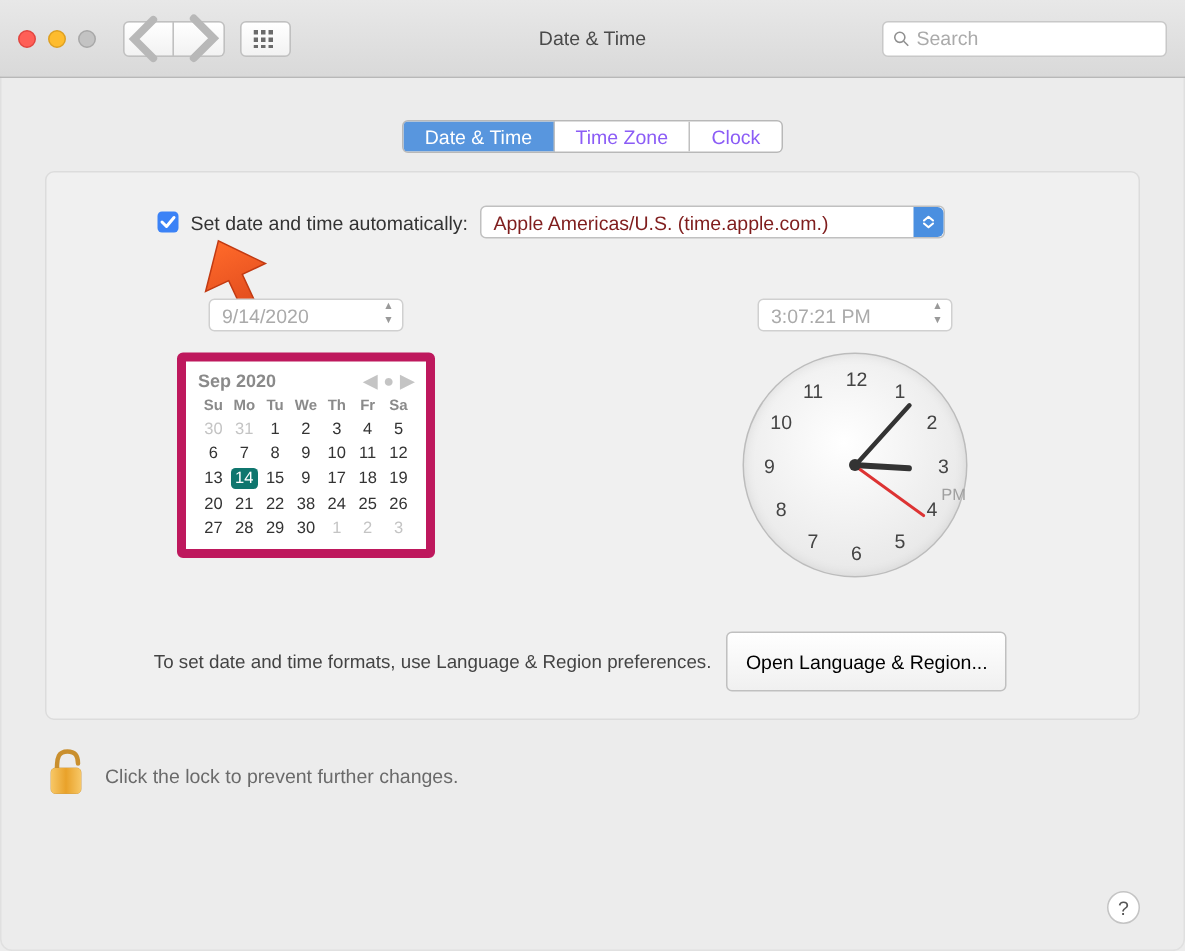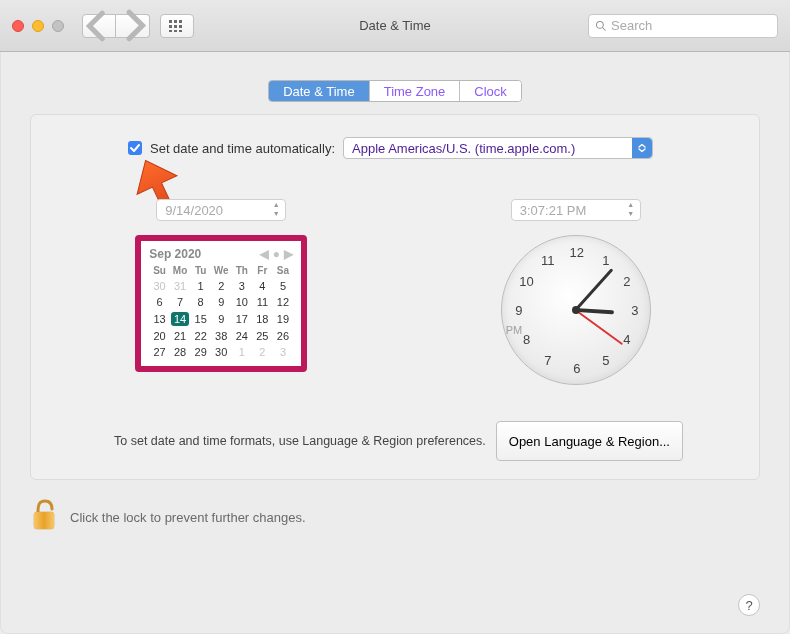--- a/index.html
+++ b/index.html
@@ -23,28 +23,28 @@
 .search svg { width: 12px; height: 12px; }
 
 
 .tabs { display: flex; justify-content: center; margin-top: 28px; }
 .segctrl { display: flex; border: 1px solid #b8b8b8; border-radius: 4px; overflow: hidden; font-size: 13px; height: 22px; }
 .segctrl .seg { padding: 0 14px; display: flex; align-items: center; background: #fff; color: #8b5cf6; border-right: 1px solid #c0c0c0; }
 .segctrl .seg:last-child { border-right: none; }
 .segctrl .seg.active { background: #5896de; color: #fff; }
 
 
-.panel { margin: 12px 30px 0 30px; background: #f0f0f0; border: 1px solid #dcdcdc; border-radius: 6px; padding: 22px 26px 18px 33px; position: relative; }
+.panel { margin: 12px 30px 0 30px; background: #f0f0f0; border: 1px solid #dcdcdc; border-radius: 6px; padding: 22px 26px 18px 10px; position: relative; }
 
 
 .autorow { display: flex; align-items: center; gap: 8px; margin-left: 64px; }
 .chk { width: 14px; height: 14px; background: #3b82f6; border-radius: 3px; position: relative; flex-shrink: 0; }
 .chk svg { position: absolute; top: 1px; left: 1px; width: 12px; height: 12px; }
 .autolabel { font-size: 13px; color: #333; white-space: nowrap; }
-.serverdd { flex: 1; max-width: 310px; height: 22px; background: #fff; border: 1px solid #c0c0c0; border-radius: 4px; font-size: 13px; padding: 0 24px 0 8px; color: #4c1d95; position: relative; display:flex; align-items:center; }
+.serverdd { flex: 1; max-width: 310px; height: 22px; background: #fff; border: 1px solid #c0c0c0; border-radius: 4px; font-size: 13px; padding: 0 24px 0 8px; color: #7f1d1d; position: relative; display:flex; align-items:center; }
 .serverdd .ddbtn { position: absolute; right: 0; top: 0; width: 20px; height: 100%; background: #4a8fe0; border-radius: 0 4px 4px 0; display:flex; align-items:center; justify-content:center; }
 .serverdd .ddbtn svg { width: 10px; height: 10px; }
 
 
 .arrow-annot { position: absolute; top: 40px; left: 86px; width: 70px; height: 70px; }
 
 
 .cols { display: flex; margin-top: 40px; gap: 40px; }
 .colL, .colR { flex: 1; display: flex; flex-direction: column; align-items: center; }
 
@@ -60,21 +60,21 @@
 .cal table { width: 100%; border-collapse: collapse; margin-top: 2px; }
 .cal th { font-size: 10px; font-weight: 600; color: #8a8a8a; text-align: center; padding: 2px 0; }
 .cal td { font-size: 11px; text-align: center; padding: 2px 0; color: #333; width: 14.28%; }
 .cal td.off { color: #c4c4c4; }
 .cal td.sel span { background: #0f766e; color: #fff; border-radius: 3px; padding: 1px 3px; display:inline-block; min-width: 14px; }
 
 
 .clockwrap { margin-top: 14px; width: 150px; height: 150px; position: relative; }
 .clockface { width: 150px; height: 150px; border-radius: 50%; background: radial-gradient(circle at 45% 40%, #ffffff, #e0e0e0); border: 1px solid #bcbcbc; position: relative; box-shadow: inset 0 0 8px rgba(0,0,0,0.08); }
 .clockface .num { position: absolute; font-size: 13px; color: #444; font-weight: 500; width: 20px; text-align: center; }
-.clockampm { position: absolute; top: 88px; left: 4px; right: 0; text-align: left; font-size: 11px; color: #a0a0a0; }
+.clockampm { position: absolute; top: 88px; left: 4px; right: 0; text-align: right; font-size: 11px; color: #a0a0a0; }
 .hand { position: absolute; left: 50%; bottom: 50%; transform-origin: 50% 100%; background: #333; border-radius: 2px; }
 .hand.h { width: 4px; height: 38px; margin-left: -2px; }
 .hand.m { width: 3px; height: 55px; margin-left: -1.5px; }
 .hand.s { width: 1.5px; height: 58px; margin-left: -0.75px; background: #d33; }
 .pin { position: absolute; width: 8px; height: 8px; background: #333; border-radius: 50%; left: 50%; top: 50%; margin: -4px 0 0 -4px; }
 
 
 .panelfoot { display: flex; align-items: center; justify-content: center; margin-top: 36px; gap: 10px; }
 .panelfoot .txt { font-size: 12.5px; color: #444; }
 .btn { height: 40px; padding: 0 12px; background: linear-gradient(#ffffff,#f0f0f0); border: 1px solid #c0c0c0; border-radius: 4px; font-size: 13px; display:flex; align-items:center; }

